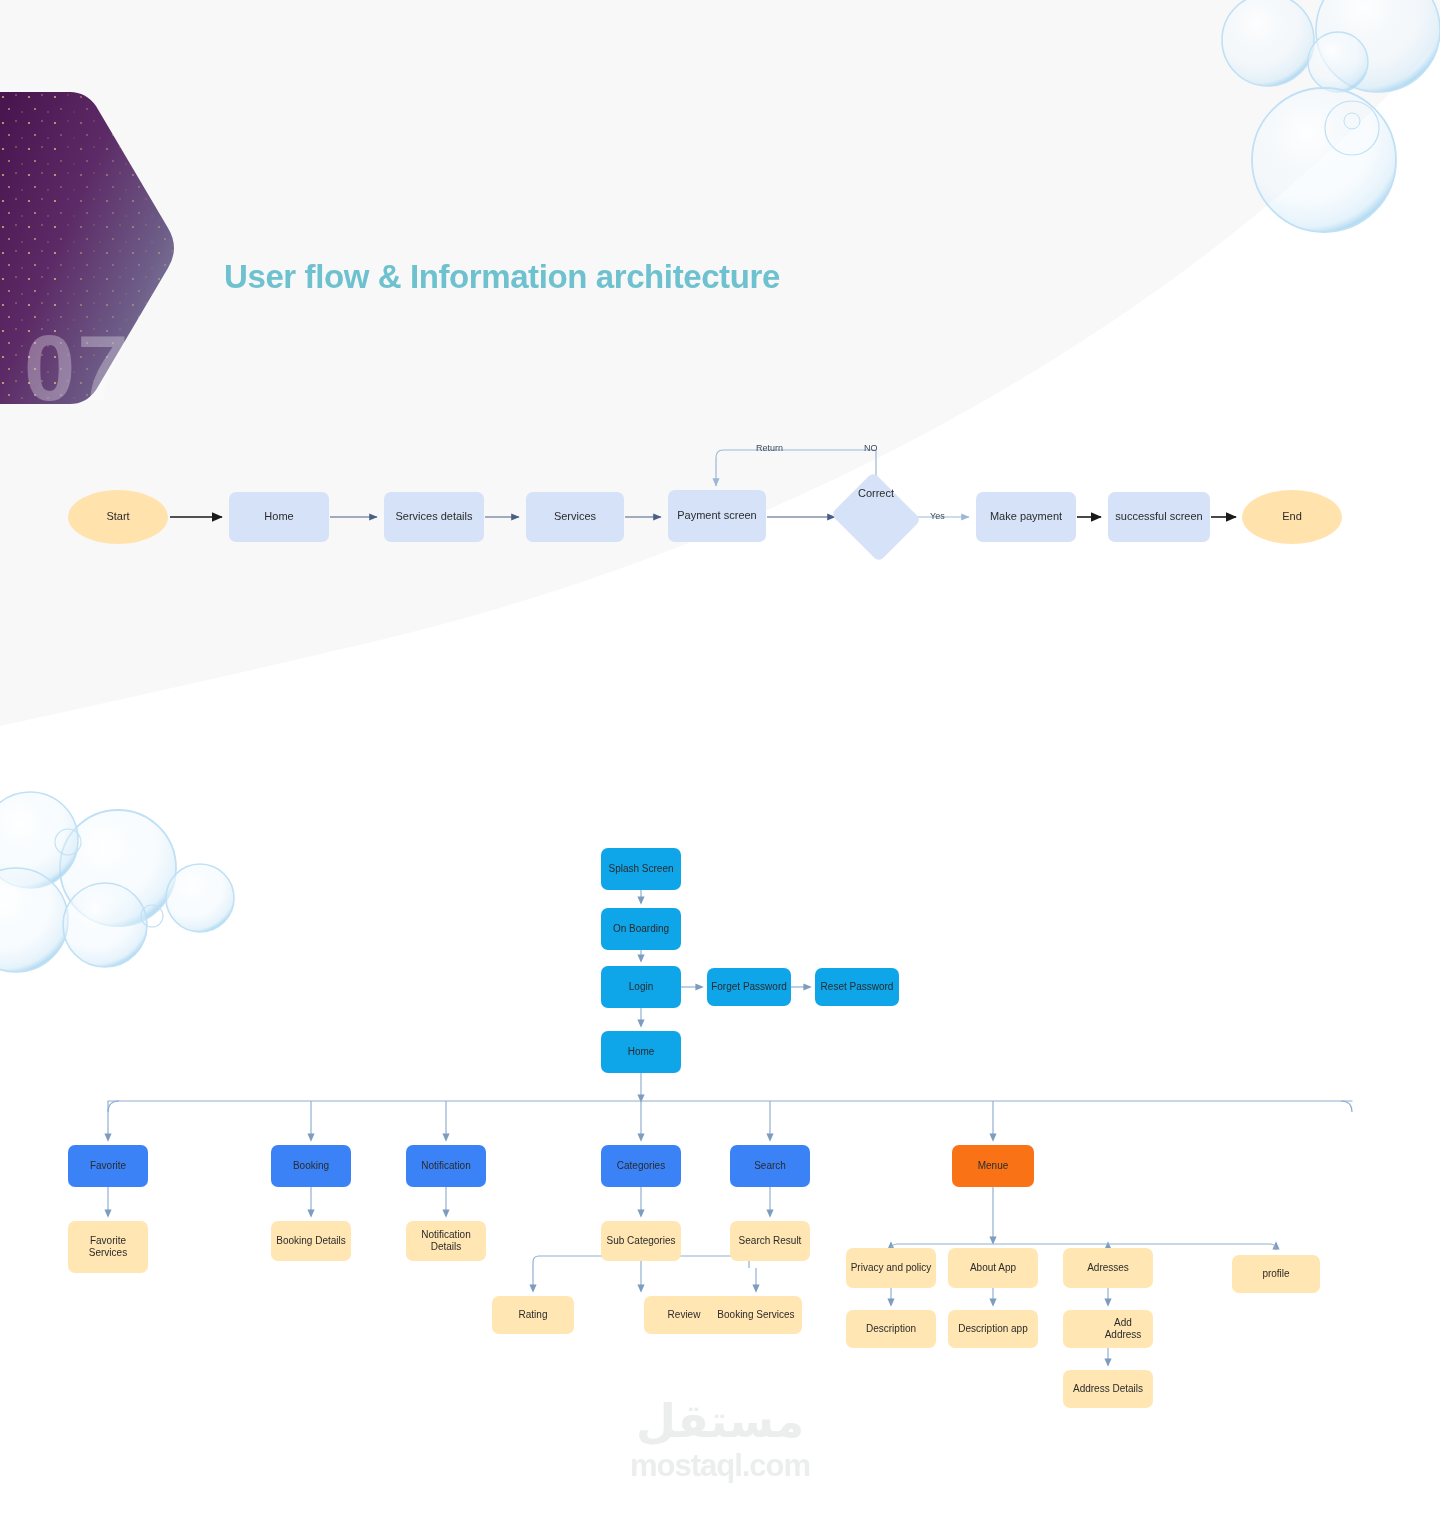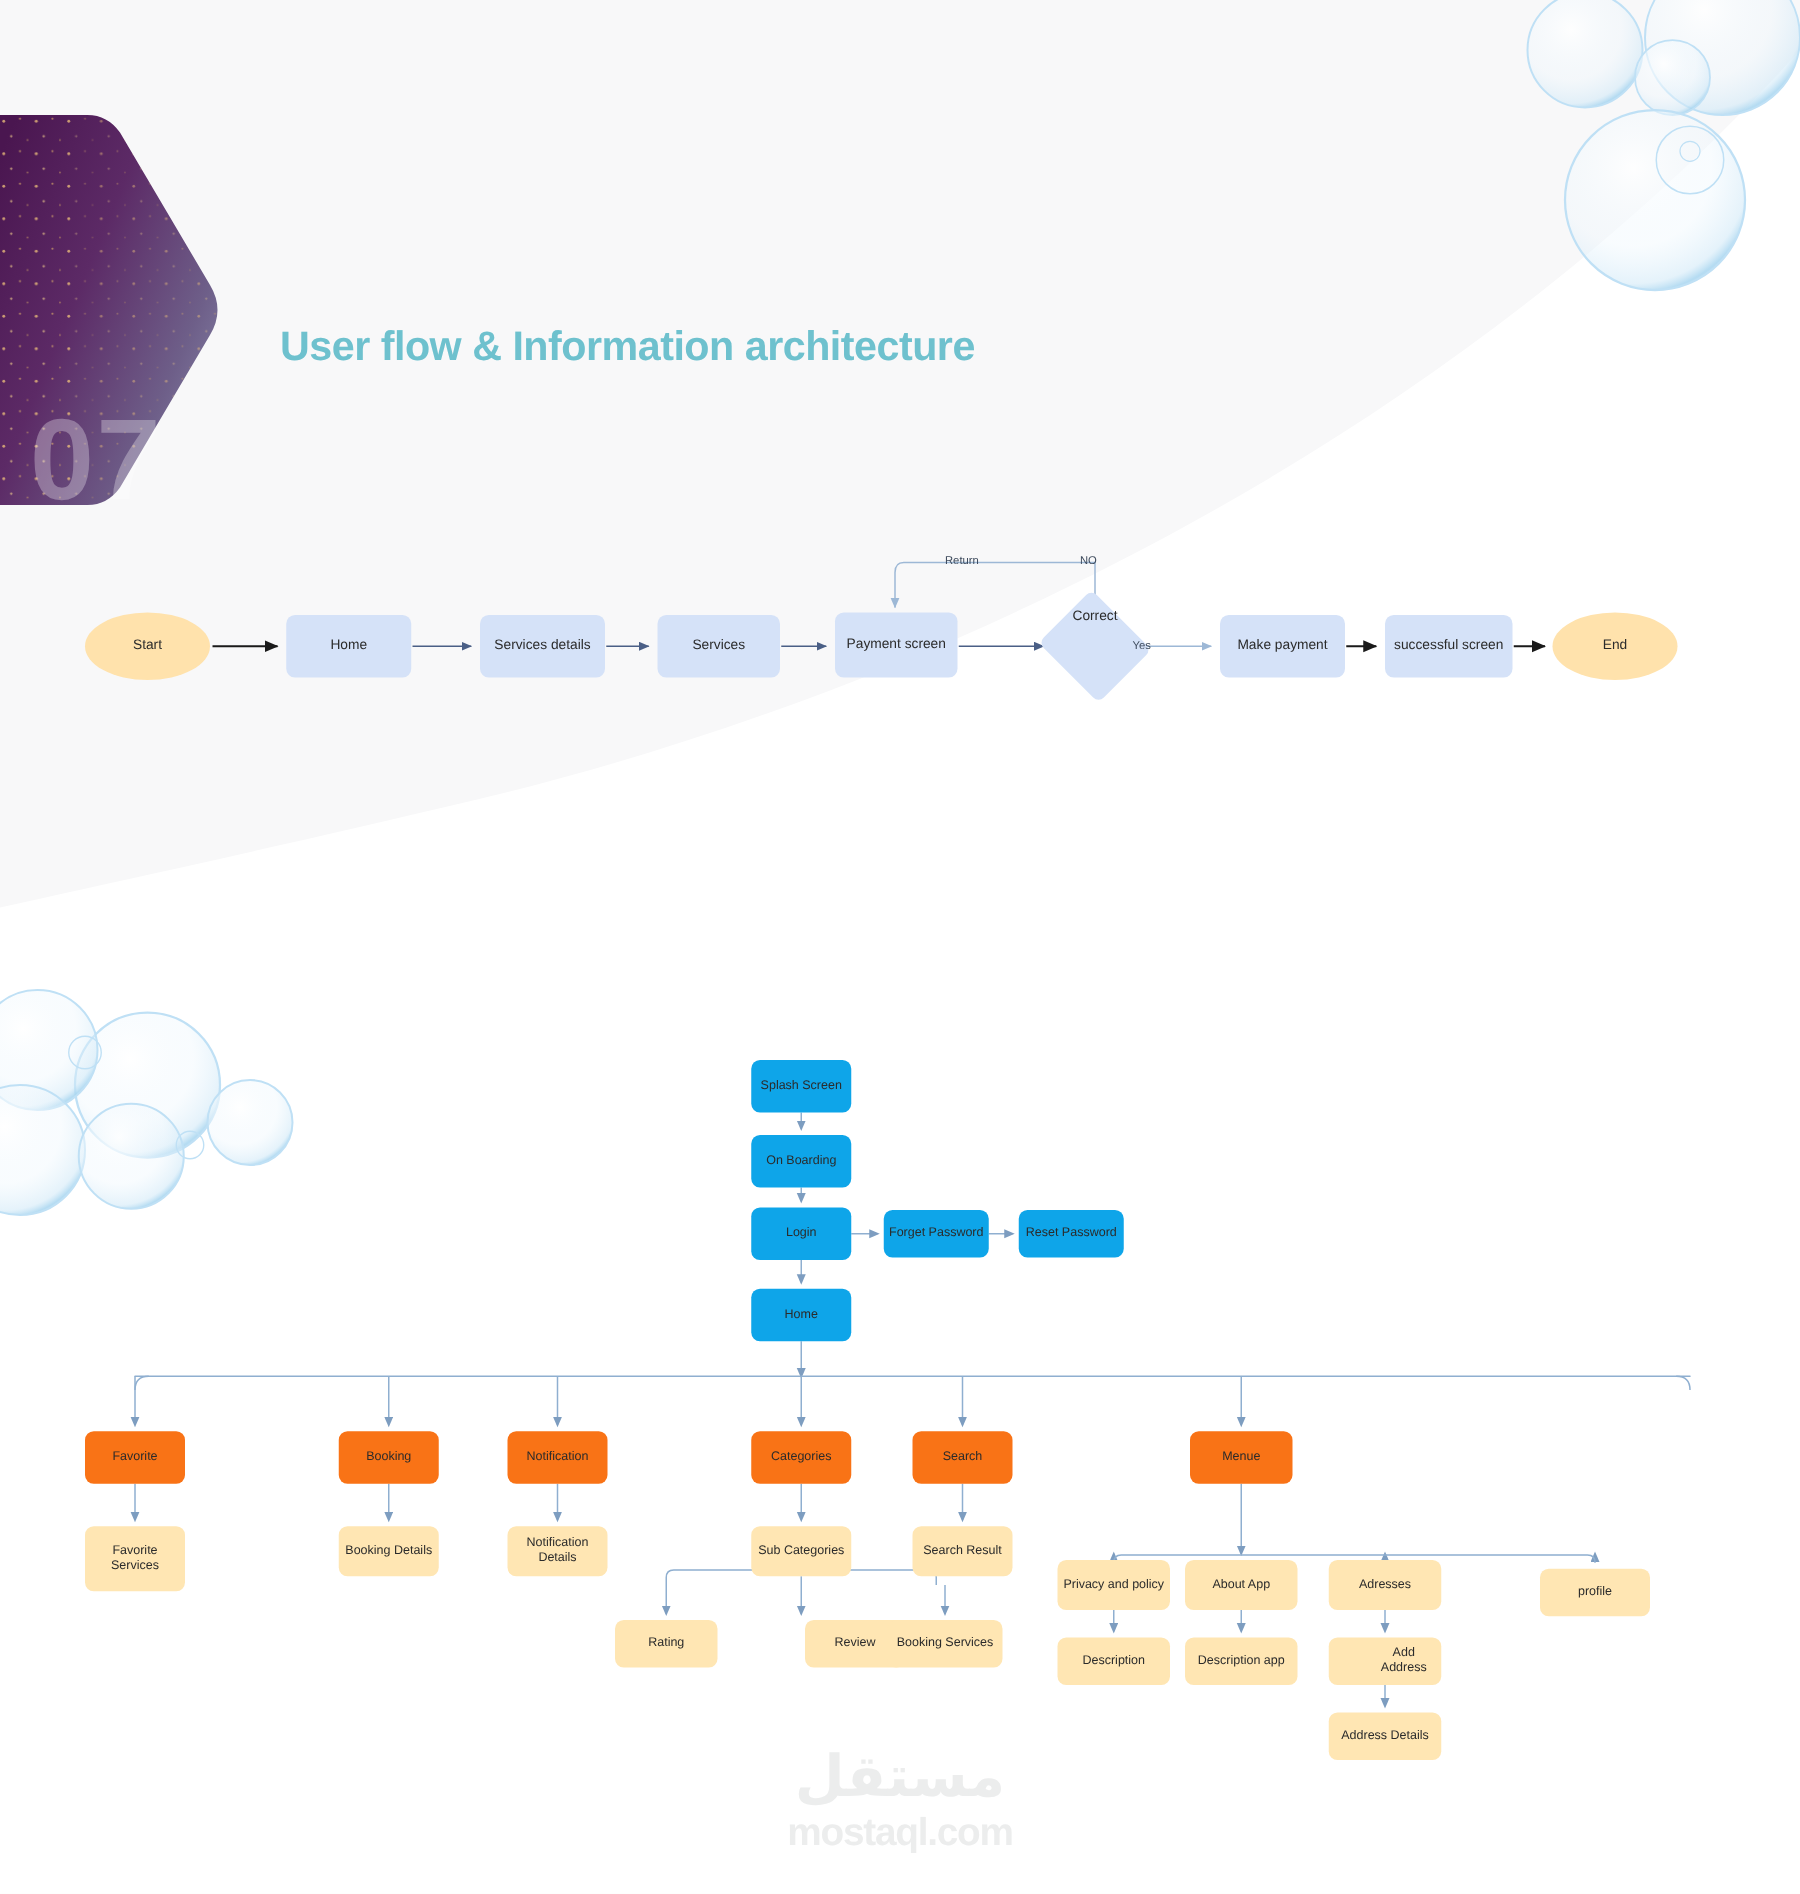--- a/index.html
+++ b/index.html
@@ -34,21 +34,21 @@
   
   .node{
     position:absolute;box-sizing:border-box;
     display:flex;align-items:center;justify-content:center;
     text-align:center;line-height:1.25;
     color:#2b2b2b;border-radius:7px;
     padding:2px 4px;
   }
   .n-blue{background:#d5e2f8;}
   .n-blue2{background:#0ea5e9;}
-  .n-green{background:#f97316;}
+  .n-green{background:#3b82f6;}
   .n-greenlite{background:#f97316;}
   .n-orange{background:#ffe6b3;}
   .n-ellipse{background:#ffe2ac;border-radius:50%;}
 
   .flow1 .node{font-size:11px;}
   .ia .node{font-size:10px;}
 
   .diamond-box{
     position:absolute;display:flex;align-items:flex-start;justify-content:center;
   }
@@ -188,21 +188,21 @@
       <div class="diamond-shape"></div>
       <span class="diamond-label">Correct</span>
     </div>
 
     <div class="node n-blue" style="left:976px;top:492px;width:100px;height:50px;">Make payment</div>
     <div class="node n-blue" style="left:1108px;top:492px;width:102px;height:50px;">successful screen</div>
     <div class="node n-ellipse" style="left:1242px;top:490px;width:100px;height:54px;">End</div>
 
     <div class="edge-label" style="left:756px;top:443px;">Return</div>
     <div class="edge-label" style="left:864px;top:443px;">NO</div>
-    <div class="edge-label" style="left:906px;top:511px;">Yes</div>
+    <div class="edge-label" style="left:930px;top:511px;">Yes</div>
   </div>
 
   <div class="ia">
 
     <svg class="conn" width="1440" height="1515">
       <defs>
         <marker id="ia-ah" markerWidth="8" markerHeight="8" refX="5.5" refY="3" orient="auto">
           <path d="M0,0 L7,3 L0,6 z" fill="#7d9dc0"></path>
         </marker>
       </defs>

